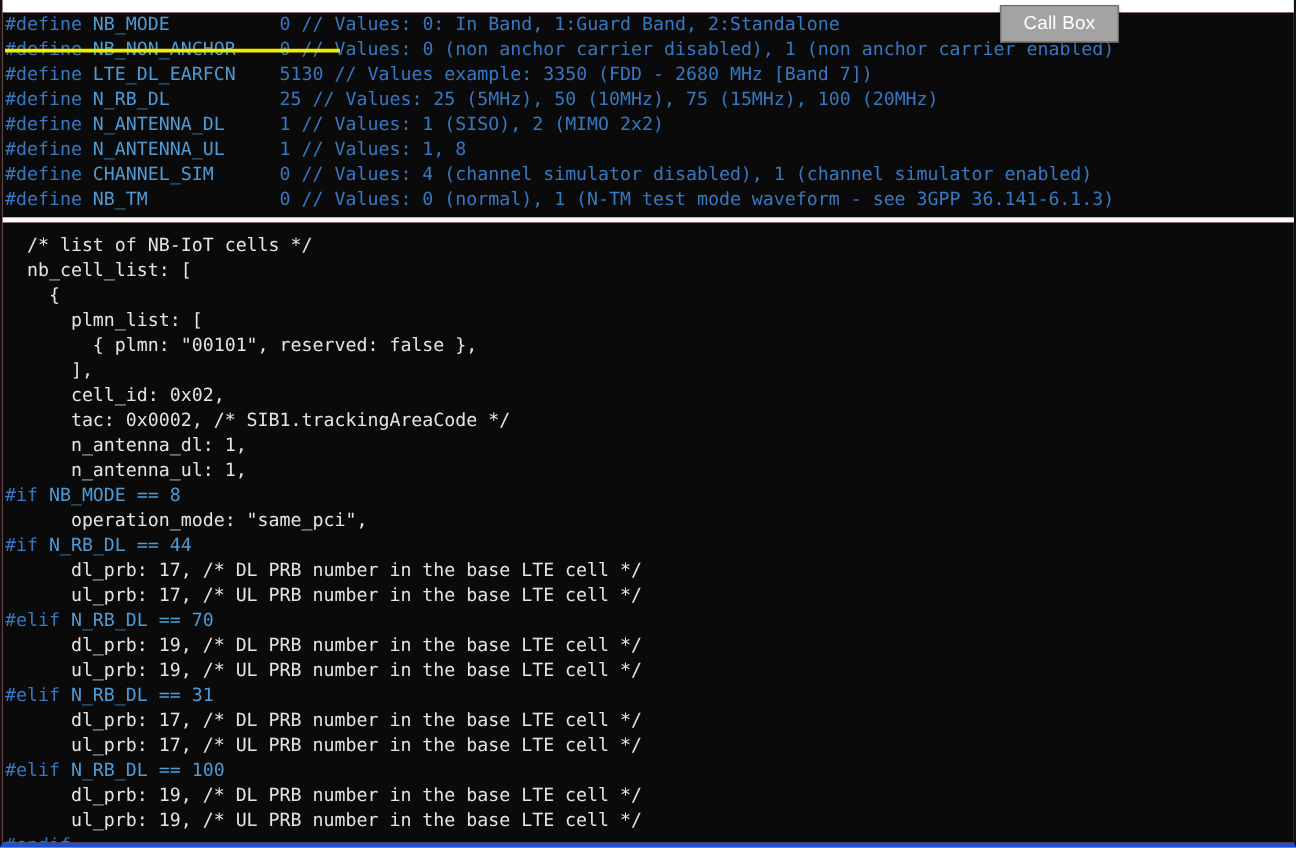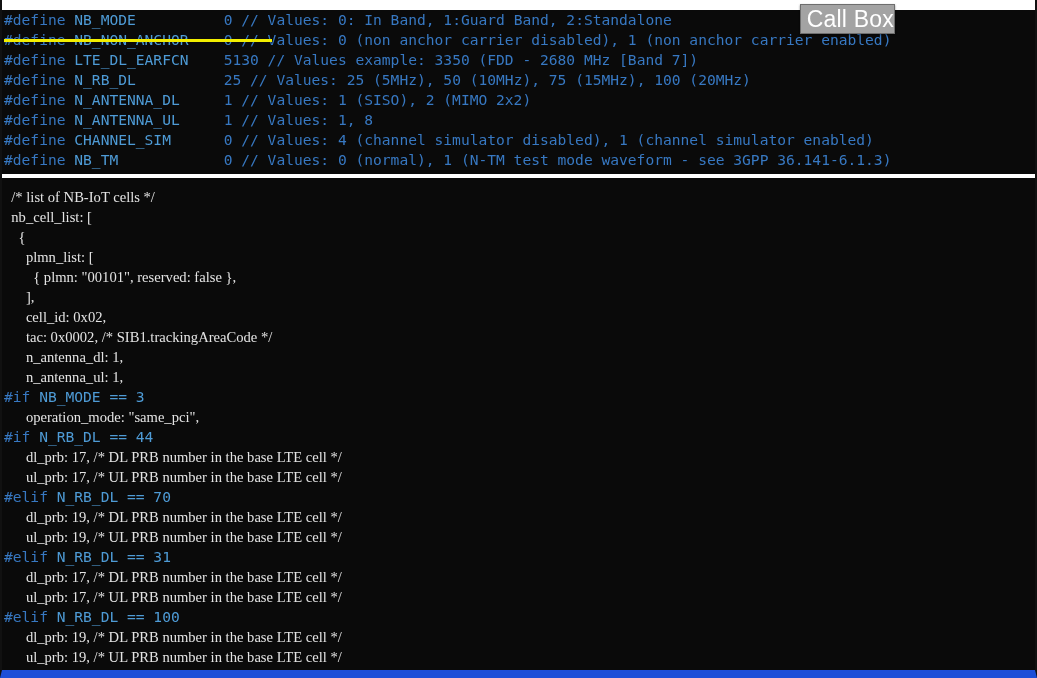--- a/index.html
+++ b/index.html
@@ -17,21 +17,21 @@
 
   
   #app-window {
     position: relative;
     width: 1037px;
     height: 678px;
     background: #fca5a5;
     box-sizing: border-box;
     border-left: 2px solid #111111;
     border-right: 2px solid #111111;
-    border-bottom: 8px solid #1d4ed8;
+    border-bottom: 4px solid #1d4ed8;
     overflow: hidden;
   }
 
   
   #top-strip {
     position: absolute;
     left: 0;
     top: 0;
     width: 1037px;
     height: 10px;
@@ -103,37 +103,37 @@
     box-sizing: border-box;
   }
 
   #config-body .code-line {
     padding-left: 2px;
     color: #e4e4e4;
   }
 
   .pp      { color: #3778c2; }   
   .pp-expr { color: #4e9bd6; }   
-  .plain   { color: #e4e4e4; font-family: Liberation Serif, serif; }
+  .plain   { color: #e4e4e4; }
 
   
   #call-box-button {
     position: absolute;
     left: 798px;
     top: 4px;
     width: 95px;
     height: 30px;
     background: #a3a3a3;
     border: 1px solid #6e6e6e;
     box-sizing: border-box;
     color: #ffffff;
     font-family: "Liberation Sans", sans-serif;
-    font-size: 23px;
+    font-size: 15px;
     line-height: 28px;
-    text-align: right;
+    text-align: center;
     letter-spacing: 0.2px;
     box-shadow: 0 1px 2px rgba(0,0,0,0.45);
   }
 </style>
 </head>
 <body>
 
 <div id="app-window">
 
   <div id="top-strip"></div>
@@ -159,21 +159,21 @@
         <div class="code-line"><span class="plain">  /* list of NB-IoT cells */</span></div>
         <div class="code-line"><span class="plain">  nb_cell_list: [</span></div>
         <div class="code-line"><span class="plain">    {</span></div>
         <div class="code-line"><span class="plain">      plmn_list: [</span></div>
         <div class="code-line"><span class="plain">        { plmn: "00101", reserved: false },</span></div>
         <div class="code-line"><span class="plain">      ],</span></div>
         <div class="code-line"><span class="plain">      cell_id: 0x02,</span></div>
         <div class="code-line"><span class="plain">      tac: 0x0002, /* SIB1.trackingAreaCode */</span></div>
         <div class="code-line"><span class="plain">      n_antenna_dl: 1,</span></div>
         <div class="code-line"><span class="plain">      n_antenna_ul: 1,</span></div>
-        <div class="code-line"><span class="pp">#if</span><span class="pp-expr"> NB_MODE == 3</span></div>
+        <div class="code-line"><span class="pp">#if</span><span class="pp-expr"> NB_MODE == 8</span></div>
         <div class="code-line"><span class="plain">      operation_mode: "same_pci",</span></div>
         <div class="code-line"><span class="pp">#if</span><span class="pp-expr"> N_RB_DL == 44</span></div>
         <div class="code-line"><span class="plain">      dl_prb: 17, /* DL PRB number in the base LTE cell */</span></div>
         <div class="code-line"><span class="plain">      ul_prb: 17, /* UL PRB number in the base LTE cell */</span></div>
         <div class="code-line"><span class="pp">#elif</span><span class="pp-expr"> N_RB_DL == 70</span></div>
         <div class="code-line"><span class="plain">      dl_prb: 19, /* DL PRB number in the base LTE cell */</span></div>
         <div class="code-line"><span class="plain">      ul_prb: 19, /* UL PRB number in the base LTE cell */</span></div>
         <div class="code-line"><span class="pp">#elif</span><span class="pp-expr"> N_RB_DL == 31</span></div>
         <div class="code-line"><span class="plain">      dl_prb: 17, /* DL PRB number in the base LTE cell */</span></div>
         <div class="code-line"><span class="plain">      ul_prb: 17, /* UL PRB number in the base LTE cell */</span></div>

